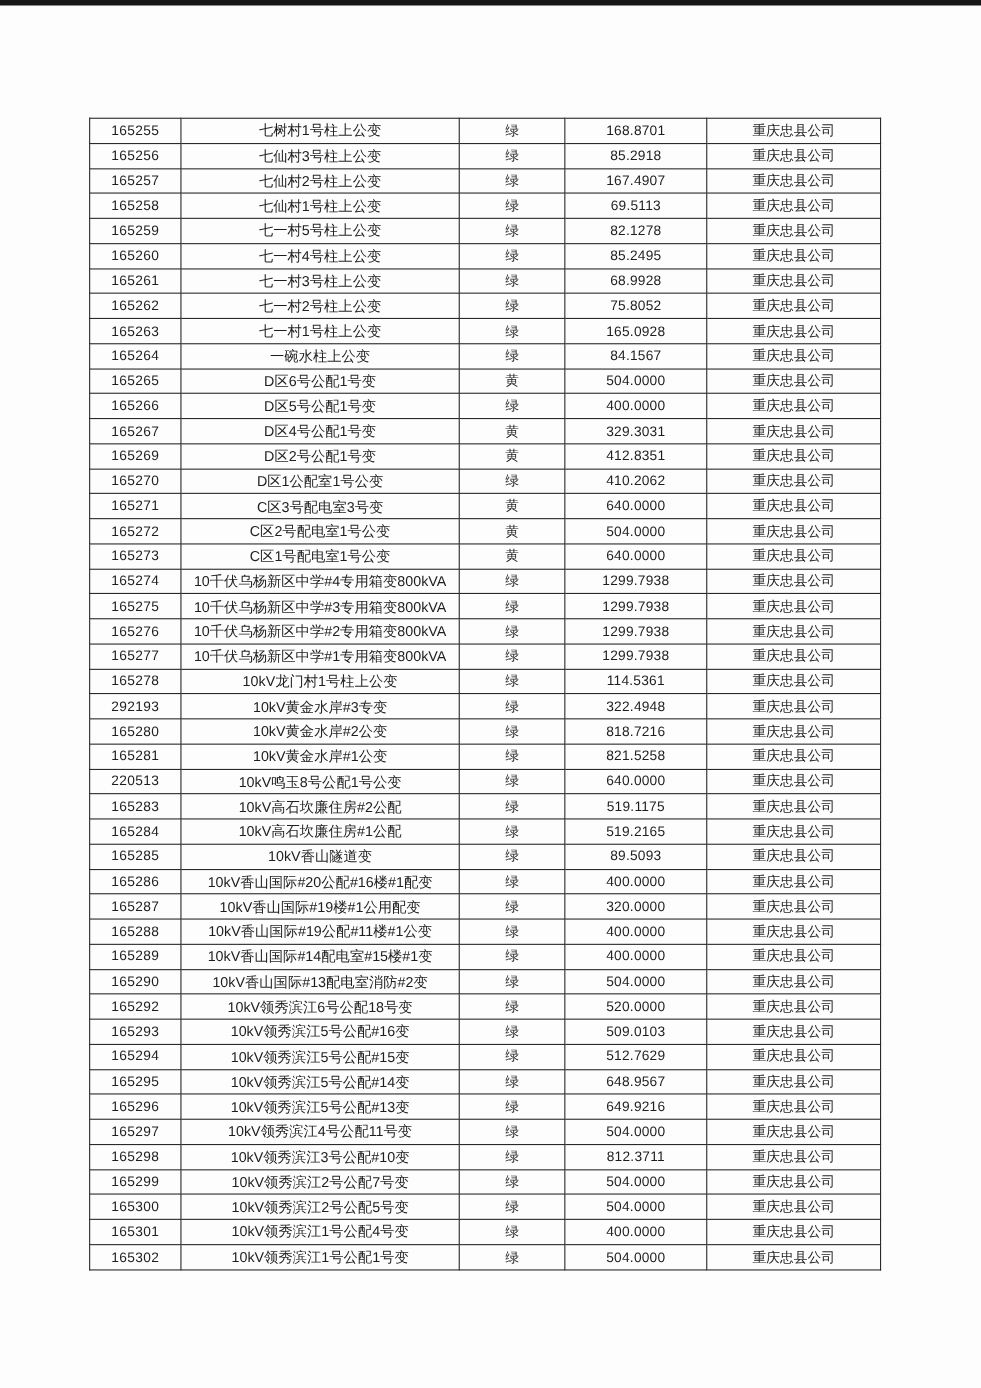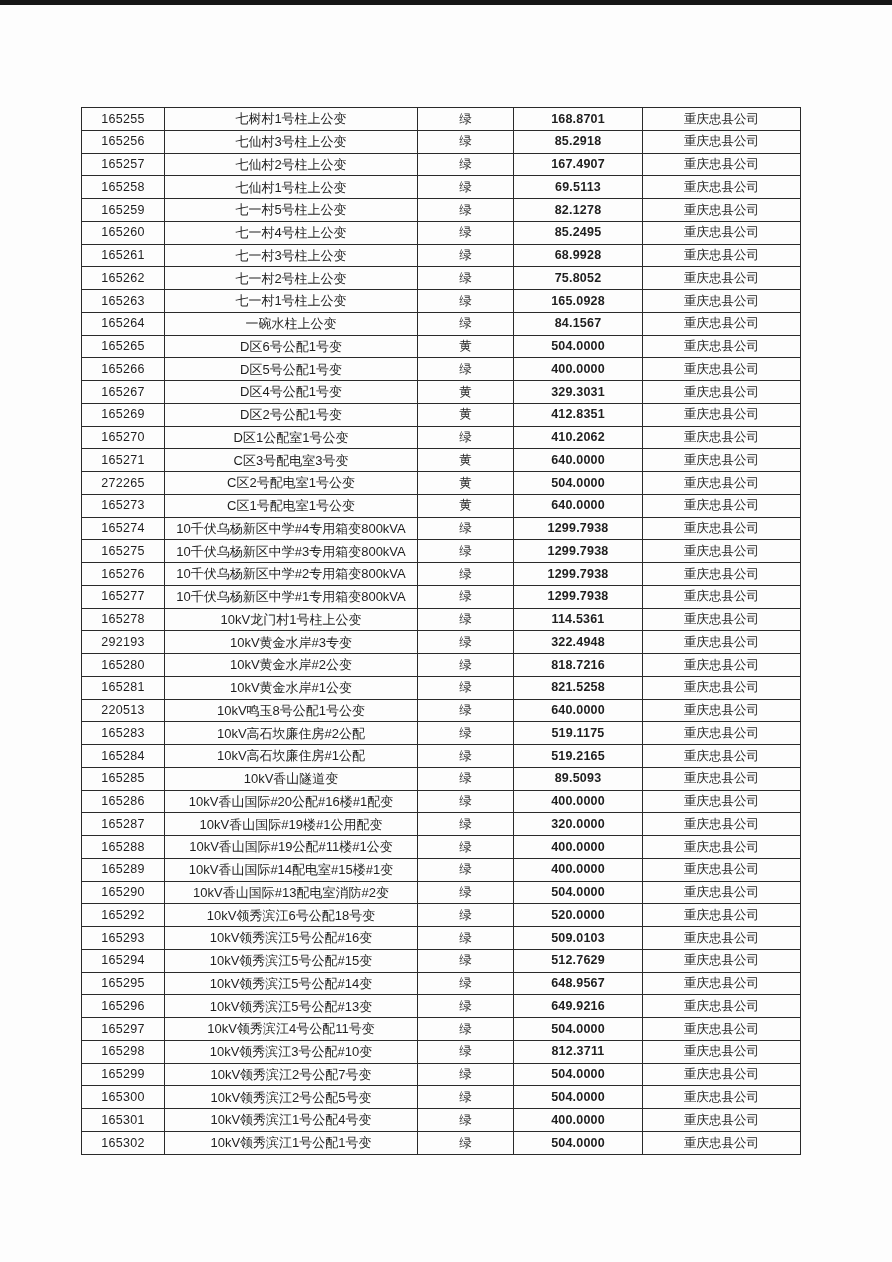--- a/index.html
+++ b/index.html
@@ -38,21 +38,21 @@
     padding: 0 2px;
     font-size: 12.5px;
     color: #1e1e1e;
     white-space: nowrap;
     overflow: hidden;
     line-height: 1;
   }
   table.sheet td.c-id     { letter-spacing: 0.3px; }
   table.sheet td.c-name   { font-size: 13px; }
   table.sheet td.c-status { }
-  table.sheet td.c-value  { letter-spacing: 0.2px; font-weight: bold; }
+  table.sheet td.c-value  { letter-spacing: 0.2px; }
   table.sheet td.c-company{ }
 </style>
 </head>
 <body>
 
 <div class="top-bar"></div>
 
 <table class="sheet">
   <colgroup>
     <col style="width:83px">
@@ -185,21 +185,21 @@
 
   <tr>
     <td class="c-id">165271</td>
     <td class="c-name">C区3号配电室3号变</td>
     <td class="c-status">黄</td>
     <td class="c-value">640.0000</td>
     <td class="c-company">重庆忠县公司</td>
   </tr>
 
   <tr>
-    <td class="c-id">272265</td>
+    <td class="c-id">165272</td>
     <td class="c-name">C区2号配电室1号公变</td>
     <td class="c-status">黄</td>
     <td class="c-value">504.0000</td>
     <td class="c-company">重庆忠县公司</td>
   </tr>
 
   <tr>
     <td class="c-id">165273</td>
     <td class="c-name">C区1号配电室1号公变</td>
     <td class="c-status">黄</td>

